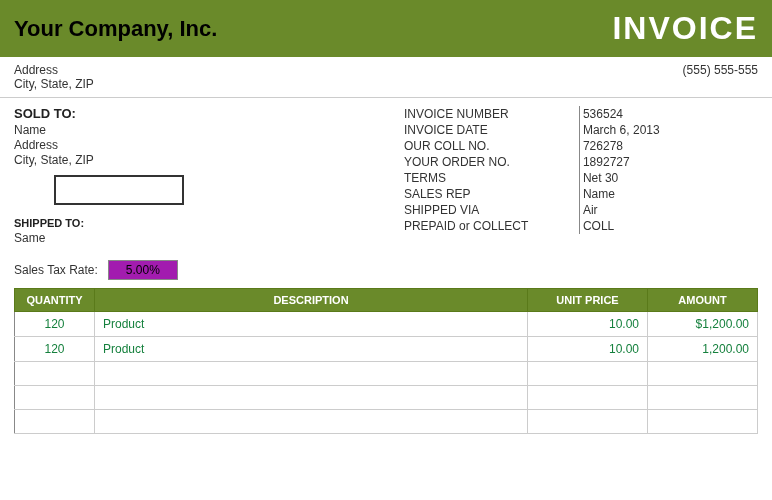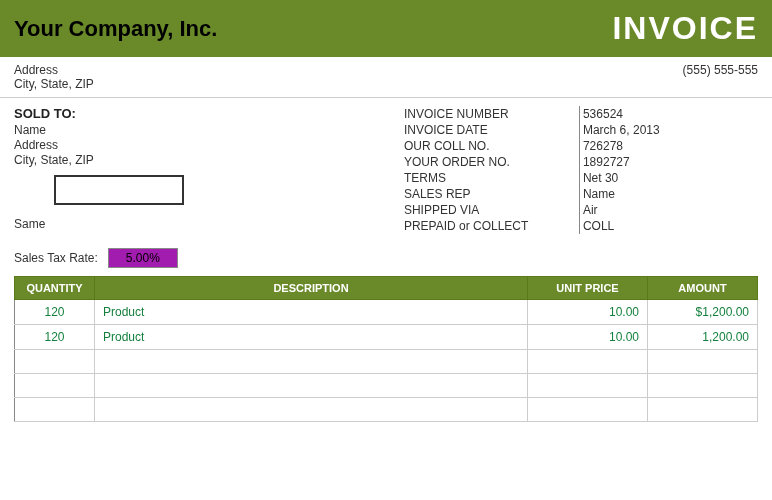--- a/index.html
+++ b/index.html
@@ -166,20 +166,21 @@
 
   <div class="left-section">
     <div class="sold-to-label">SOLD TO:</div>
     <div class="field-line">Name</div>
     <div class="field-line">Address</div>
     <div class="field-line">City, State, ZIP</div>
 
     <div class="barcode-box"></div>
 
     <div class="shipped-to-block">
+      <div class="shipped-to-label">SHIPPED TO:</div>
       <div class="field-line">Same</div>
     </div>
   </div>
 
   <div class="right-section">
     <table class="detail-table">
       <tbody id="details-tbody">
           <tr>
       <td class="detail-label">INVOICE NUMBER</td>
       <td class="detail-value">536524</td>

